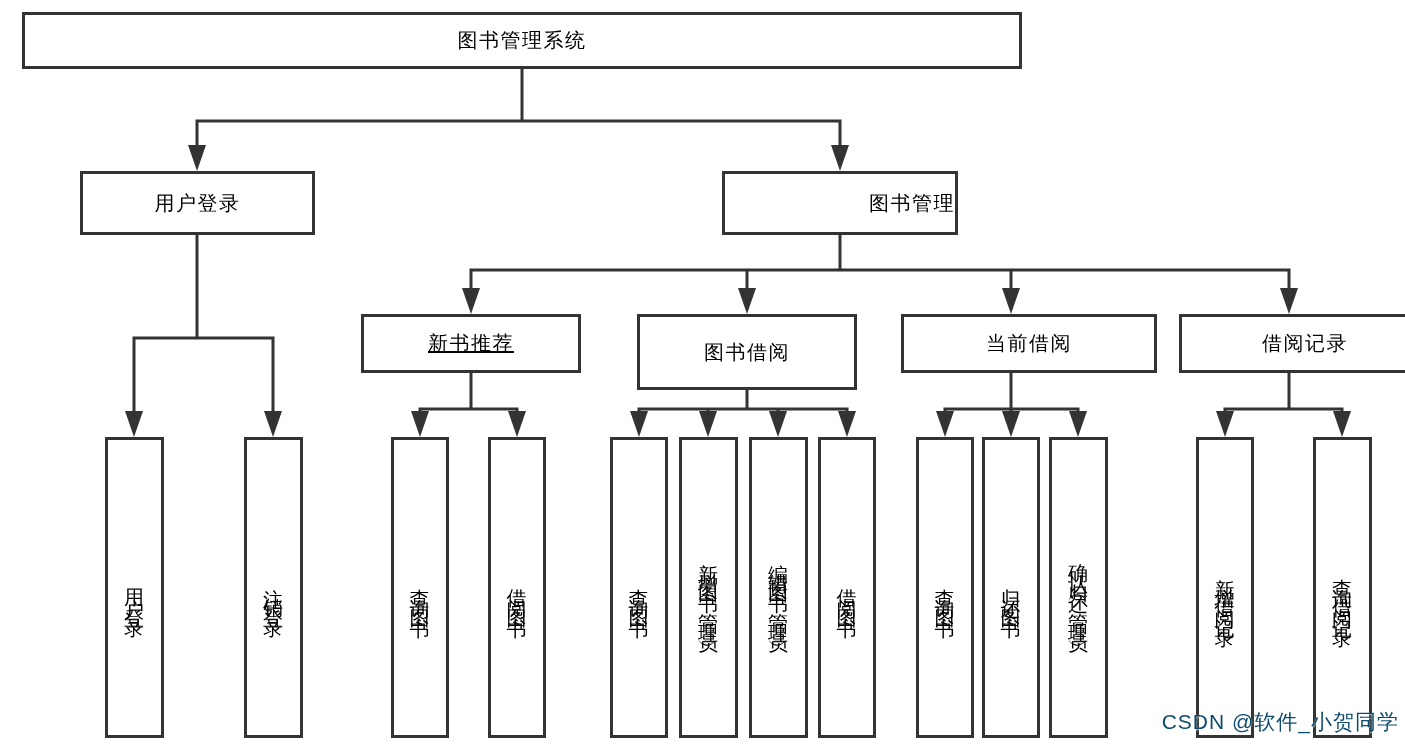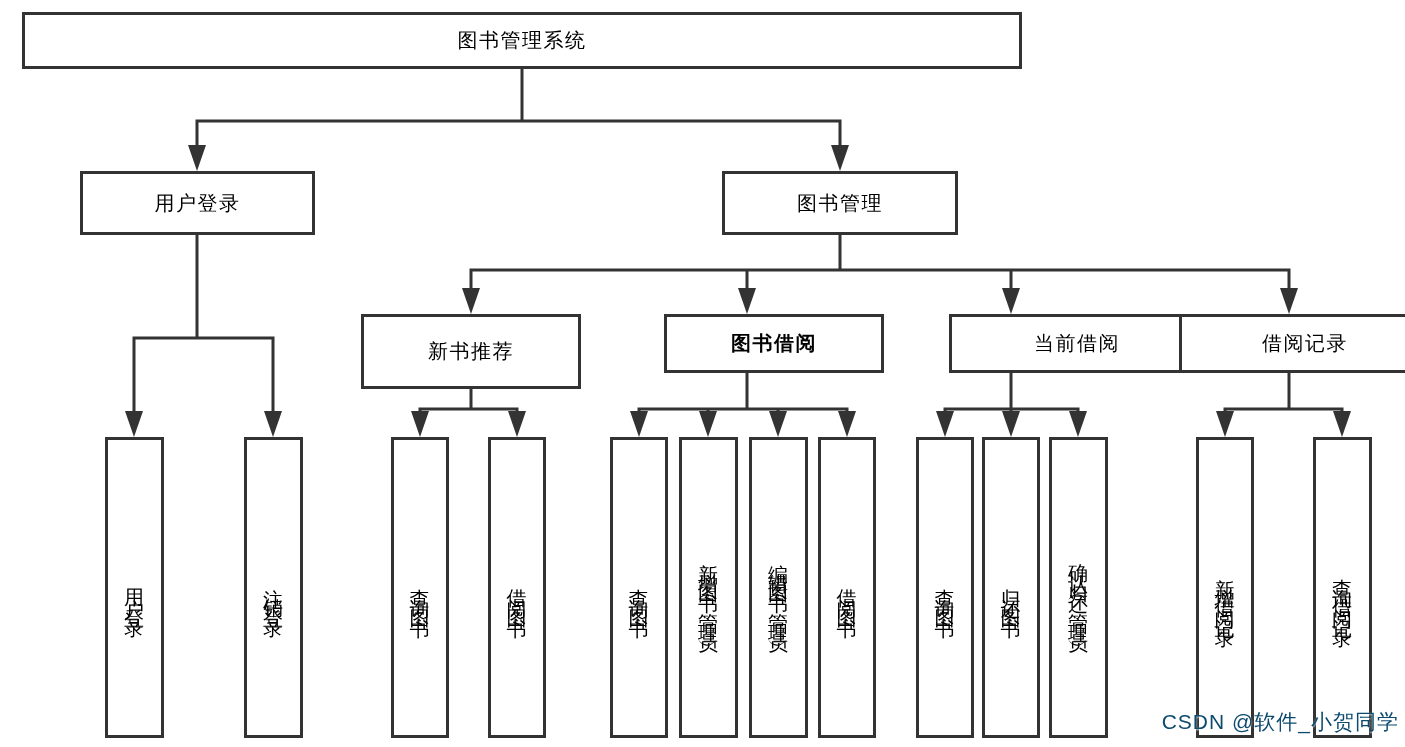--- a/index.html
+++ b/index.html
@@ -104,31 +104,31 @@
     </g>
   </svg>
 
   <div class="box h" style="left:22px;top:12px;width:1000px;height:57px;">
     <span class="lbl">图书管理系统</span>
   </div>
 
   <div class="box h" style="left:80px;top:171px;width:235px;height:64px;">
     <span class="lbl">用户登录</span>
   </div>
-  <div class="box h" style="left:722px;top:171px;width:236px;height:64px;">
+  <div class="box h" style="left:722px;top:171px;width:236px;height:64px;justify-content:flex-end;">
     <span class="lbl">图书管理</span>
   </div>
 
-  <div class="box h" style="left:361px;top:314px;width:220px;height:75px;">
+  <div class="box h" style="left:361px;top:314px;width:220px;height:59px;text-decoration:underline;">
     <span class="lbl">新书推荐</span>
   </div>
-  <div class="box h" style="left:664px;top:314px;width:220px;height:59px;font-weight:bold;">
+  <div class="box h" style="left:637px;top:314px;width:220px;height:76px;">
     <span class="lbl">图书借阅</span>
   </div>
-  <div class="box h" style="left:901px;top:314px;width:256px;height:59px;margin-left:48px;">
+  <div class="box h" style="left:901px;top:314px;width:256px;height:59px;">
     <span class="lbl">当前借阅</span>
   </div>
   <div class="box h" style="left:1179px;top:314px;width:252px;height:59px;">
     <span class="lbl">借阅记录</span>
   </div>
 
   <div class="box v" style="left:105px;top:437px;width:59px;height:301px;">
     <span class="lbl">用户登录</span>
   </div>
   <div class="box v" style="left:244px;top:437px;width:59px;height:301px;">

